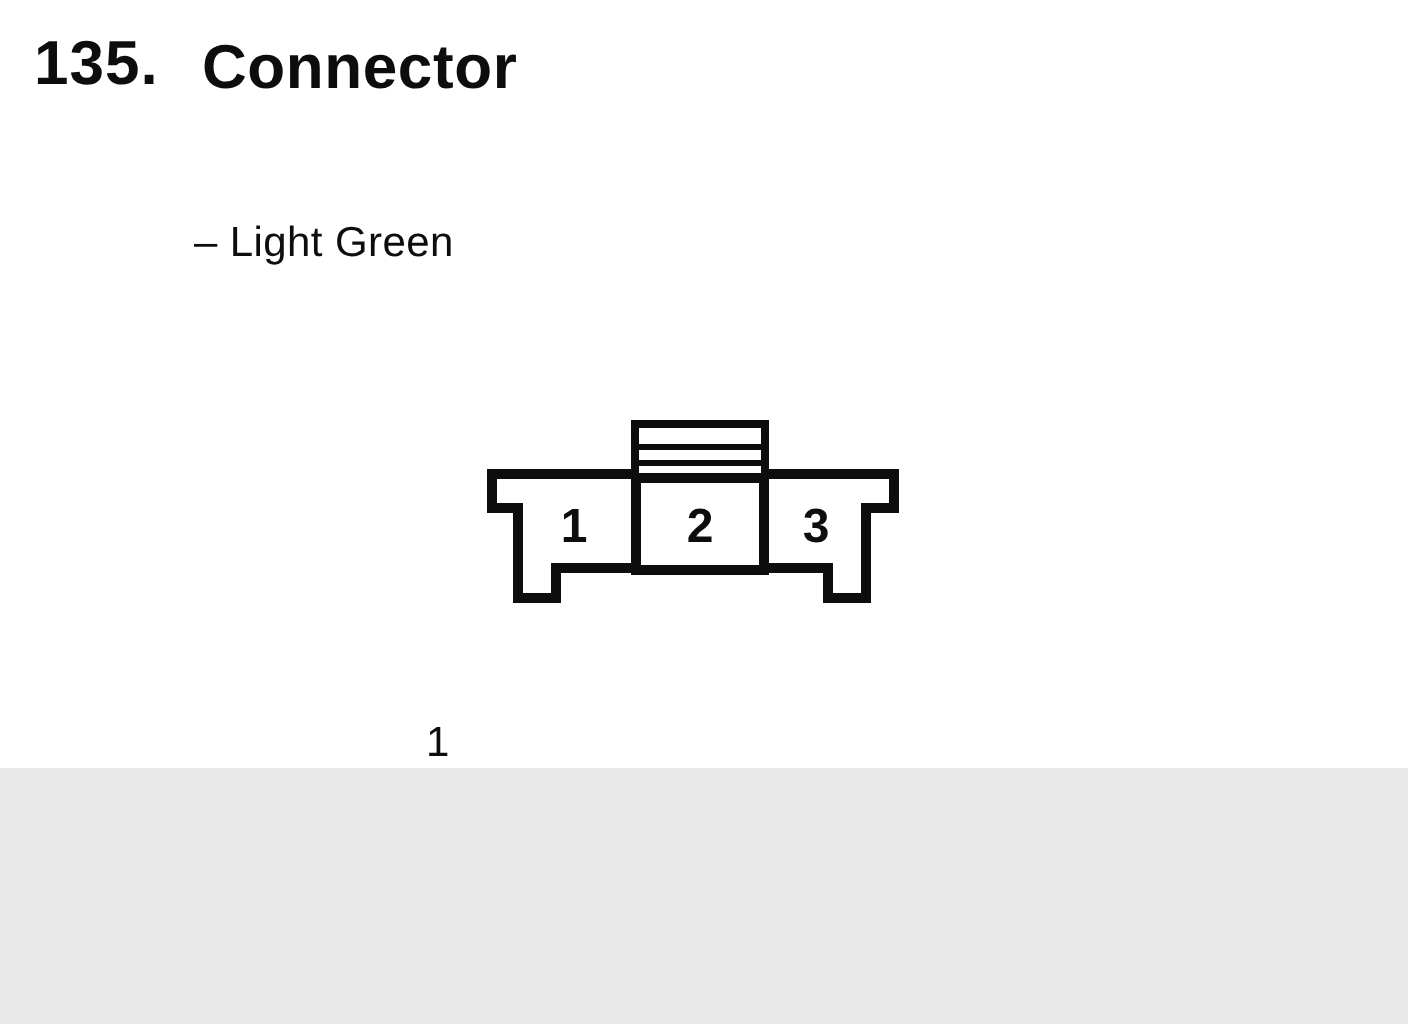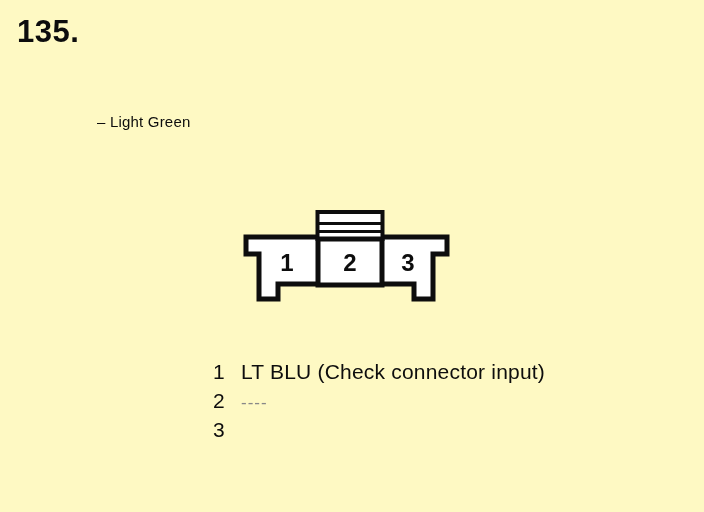--- a/index.html
+++ b/index.html
@@ -3,22 +3,22 @@
 <meta charset="utf-8">
 <style>
   html, body {
     margin: 0;
     padding: 0;
     background: #e8e8e8;
   }
   .page {
     position: relative;
     width: 704px;
-    height: 512px;
-    background: #fef9c3;
+    height: 384px;
+    background: #ffffff;
     font-family: "Liberation Sans", sans-serif;
     color: #0d0d0d;
     overflow: hidden;
   }
   
   .item-number {
     position: absolute;
     left: 17px;
     top: 14px;
     font-size: 31px;
@@ -32,21 +32,21 @@
     font-size: 31px;
     font-weight: bold;
     line-height: 39px;
     letter-spacing: 0.3px;
   }
   
   .notes {
     position: absolute;
     left: 97px;
     top: 107px;
-    font-size: 15px;
+    font-size: 21px;
     line-height: 29px;
     letter-spacing: 0.2px;
   }
   
   .connector-figure {
     position: absolute;
     left: 240px;
     top: 205px;
     width: 212px;
     height: 102px;
@@ -84,20 +84,21 @@
   }
 </style>
 </head>
 <body>
 
 <div class="page">
 
   <div class="item-number">135.</div>
 
   <div class="title-block">
+    <div>Connector</div>
   </div>
 
   <div class="notes">
     <div>– Light Green</div>
   </div>
 
   <svg class="connector-figure" viewBox="0 0 212 102" xmlns="http://www.w3.org/2000/svg">
 
     <path d="M 6 32 H 207 V 49 H 193 V 94 H 174 V 79 H 38 V 94 H 19 V 49 H 6 Z" fill="#ffffff" stroke="#0d0d0d" stroke-width="5" stroke-linejoin="miter"></path>
 
@@ -109,21 +110,20 @@
 
     <text x="47" y="66" text-anchor="middle">1</text>
     <text x="110" y="66" text-anchor="middle">2</text>
     <text x="168" y="66" text-anchor="middle">3</text>
   </svg>
 
   <div class="pin-table">
 
     <div class="pin-row">
       <span class="pin-num">1</span>
-      <span class="wire-label">LT BLU (Check connector input)</span>
     </div>
 
     <div class="pin-row">
       <span class="pin-num">2</span>
       <span class="wire-label faded">----</span>
     </div>
 
     <div class="pin-row">
       <span class="pin-num">3</span>
     </div>

